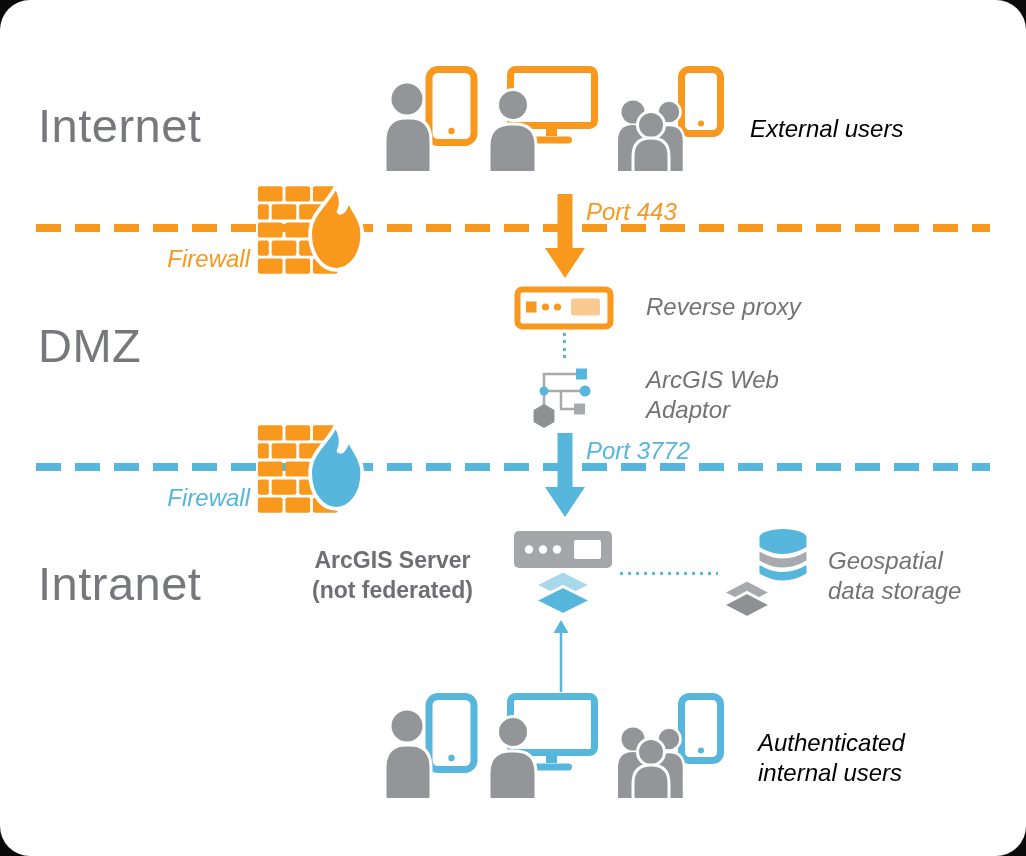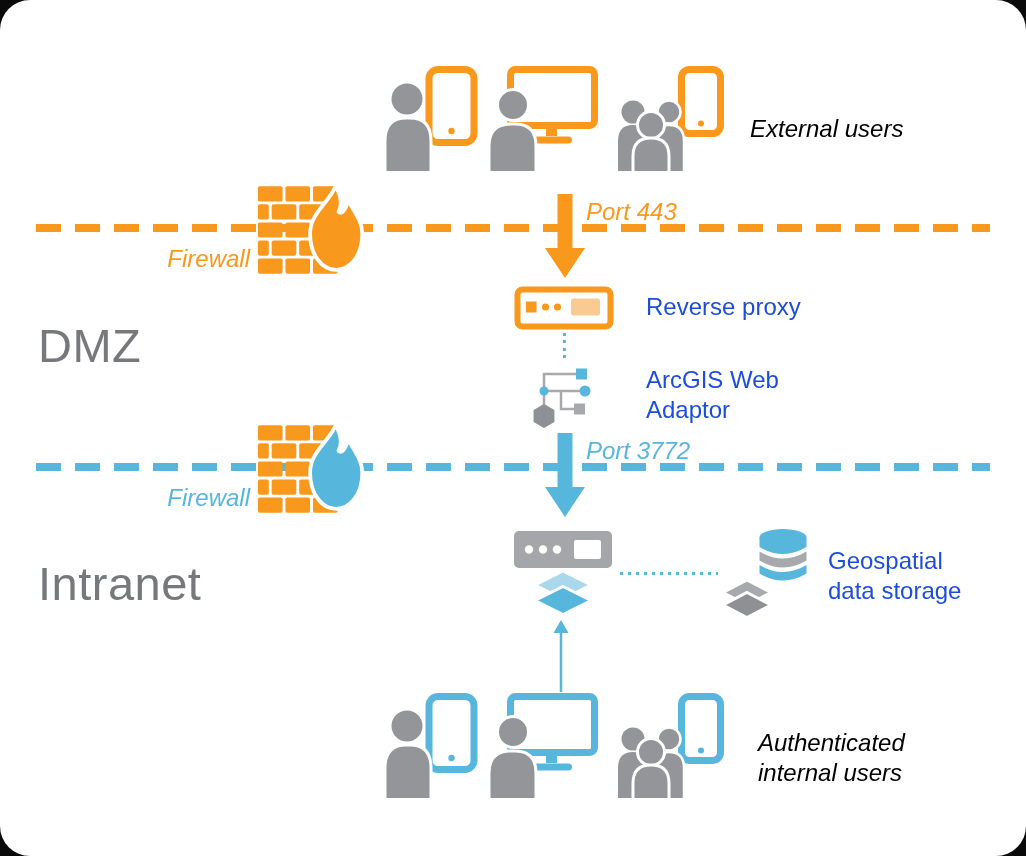--- a/index.html
+++ b/index.html
@@ -1,20 +1,20 @@
 <!DOCTYPE html>
 <html style="--orange: #F8981D; --blue: #56B6DC; --gray: #939598; --light_blue: #A8D8E9; --text_gray: #77787B; --dark_text: #6E6F72;"><head>
 <meta charset="utf-8">
 <style>
   html,body{margin:0;padding:0;background:#0a0a0a;}
   #canvas{position:relative;width:1026px;height:856px;background:#ffffff;border-radius:30px;
           overflow:hidden;font-family:"Liberation Sans",sans-serif;}
   .abs{position:absolute;}
   .zone-label{font-size:47px;color:#77787B;letter-spacing:.5px;}
-  .lbl{font-size:24px;color:#1d4ed8;line-height:1.25;}
+  .lbl{font-size:24px;color:#737373;line-height:1.25;font-style:italic;}
   .it{font-style:italic;color:#000000;}
   .orange-t{color:var(--orange,#F8981D);}
   .blue-t{color:var(--blue,#56B6DC);}
   .right{text-align:right;margin-top:48px;}
   .center{text-align:center;}
   .bold-lbl{font-weight:bold;color:#6E6F72;font-size:23px;line-height:1.3;}
   .dash{height:8px;}
   .dash.o{background:repeating-linear-gradient(90deg,var(--orange,#F8981D) 0 25px,transparent 25px 39px);}
   .dash.b{background:repeating-linear-gradient(90deg,var(--blue,#56B6DC) 0 25px,transparent 25px 39px);}
   .dot-v{width:3px;background:repeating-linear-gradient(180deg,var(--blue,#56B6DC) 0 3px,transparent 3px 7.5px);}
@@ -123,20 +123,21 @@
         <path d="M12.5 0 L27.5 0 L27.5 54 L40 54 L20 84 L0 54 L12.5 54 Z" fill="currentColor"></path>
       </symbol>
 
       <symbol id="ic-arrow-thin-up" viewBox="0 0 16 72">
         <path d="M8 72 L8 12" stroke="currentColor" stroke-width="2.5" fill="none"></path>
         <path d="M8 0 L15.5 13 L0.5 13 Z" fill="currentColor"></path>
       </symbol>
     </defs>
   </svg>
 
+  <div class="abs zone-label" style="left:38px;top:98px">Internet</div>
 
   <svg class="abs orange" style="left:383px;top:66px" width="95" height="105">
       <use href="#ic-user-tablet"></use>
     </svg>
   <svg class="abs orange" style="left:486px;top:66px" width="112" height="105">
       <use href="#ic-user-monitor"></use>
     </svg>
   <svg class="abs orange" style="left:616px;top:66px" width="108" height="105">
       <use href="#ic-users-phone"></use>
     </svg>
@@ -172,20 +173,24 @@
   <svg class="abs blue" style="left:256px;top:421px" width="112" height="96">
       <use href="#ic-firewall"></use>
     </svg>
   <svg class="abs blue" style="left:545px;top:433px" width="40" height="84">
       <use href="#ic-arrow-big"></use>
     </svg>
   <div class="abs lbl it blue-t" style="left:586px;top:436px">Port 3772</div>
 
   <div class="abs zone-label" style="left:38px;top:556px">Intranet</div>
 
+  <div class="abs center" style="left:300px;top:546px;width:185px">
+    <div class="bold-lbl">ArcGIS Server</div>
+    <div class="bold-lbl">(not federated)</div>
+  </div>
 
   <svg class="abs" style="left:513px;top:530px" width="100" height="88">
       <use href="#ic-arcgis-server"></use>
     </svg>
 
   <div class="abs dot-h" style="left:620px;top:572px;width:98px"></div>
 
   <svg class="abs" style="left:720px;top:526px" width="95" height="94">
       <use href="#ic-storage"></use>
     </svg>

